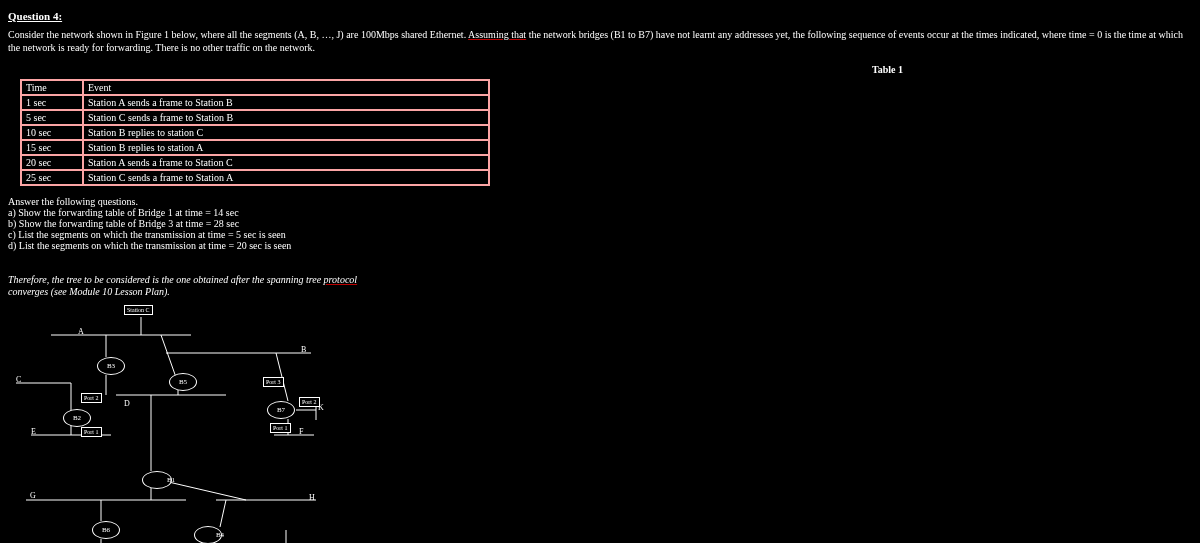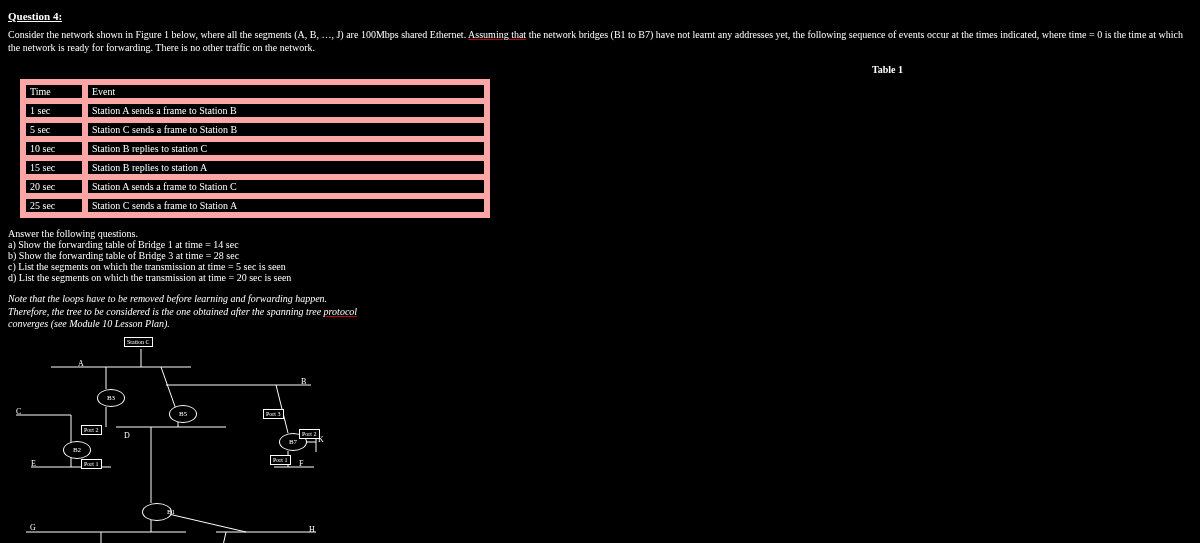--- a/index.html
+++ b/index.html
@@ -36,21 +36,21 @@
       font-weight: bold;
       font-size: 10px;
       margin: 10px 0 2px 575px;
     }
     table.event-table {
       border-collapse: collapse;
       margin: 4px 0 10px 12px;
       width: 470px;
     }
     table.event-table td {
-      border: 6px solid #fca5a5;
+      border: 2px solid #fca5a5;
       padding: 1px 4px;
       font-size: 10px;
       vertical-align: top;
     }
     table.event-table td.time-col {
       width: 62px;
     }
     .sub-heading {
       font-size: 10px;
       margin-top: 8px;
@@ -150,21 +150,21 @@
 </tbody>
   </table>
 
 <div class="sub-heading">Answer the following questions.</div>
 <div class="sub-list">a)  Show the forwarding table of Bridge 1 at time = 14 sec</div>
 <div class="sub-list">b)  Show the forwarding table of Bridge 3 at time = 28 sec</div>
 <div class="sub-list">c)  List the segments on which the transmission at time = 5 sec is seen</div>
 <div class="sub-list">d)  List the segments on which the transmission at time = 20 sec is seen</div>
 
 <div class="italic-note">
-  <span>Note that the loops have to be removed before learning and forwarding happen.</span><br>
+  <br>
   <span>Therefore, the tree to be considered is the one obtained after the spanning tree </span><span class="underline-link">protocol</span><br>
   <span>converges (see Module 10 Lesson Plan).</span>
 </div>
 
 <div class="diagram-wrap">
   <svg class="wires" viewBox="0 0 340 270">
     <g stroke="#fff" stroke-width="1" fill="none">
 
       <line x1="125" y1="12" x2="125" y2="30"></line>
 
@@ -232,21 +232,21 @@
   <div class="seg-label" style="left:283px; top:122px;">F</div>
   <div class="seg-label" style="left:14px; top:186px;">G</div>
   <div class="seg-label" style="left:293px; top:188px;">H</div>
   <div class="seg-label" style="left:36px; top:240px;">I</div>
   <div class="seg-label" style="left:278px; top:240px;">J</div>
   <div class="seg-label" style="left:302px; top:98px;">K</div>
 
   <div class="node" style="left:81px; top:52px;">B3</div>
   <div class="node" style="left:153px; top:68px;">B5</div>
   <div class="node" style="left:47px; top:104px;">B2</div>
-  <div class="node" style="left:263px; top:96px;">B7</div>
+  <div class="node" style="left:251px; top:96px;">B7</div>
   <div class="node" style="left:126px; top:166px;padding-left:28px;">B1</div>
   <div class="node" style="left:76px; top:216px;">B6</div>
   <div class="node" style="left:178px; top:221px;padding-left:24px;">B4</div>
 
   <div class="box" style="left:65px; top:88px;">Port 2</div>
   <div class="box" style="left:65px; top:122px;">Port 1</div>
   <div class="box" style="left:247px; top:72px;">Port 3</div>
   <div class="box" style="left:283px; top:92px;">Port 2</div>
   <div class="box" style="left:254px; top:118px;">Port 1</div>
 

